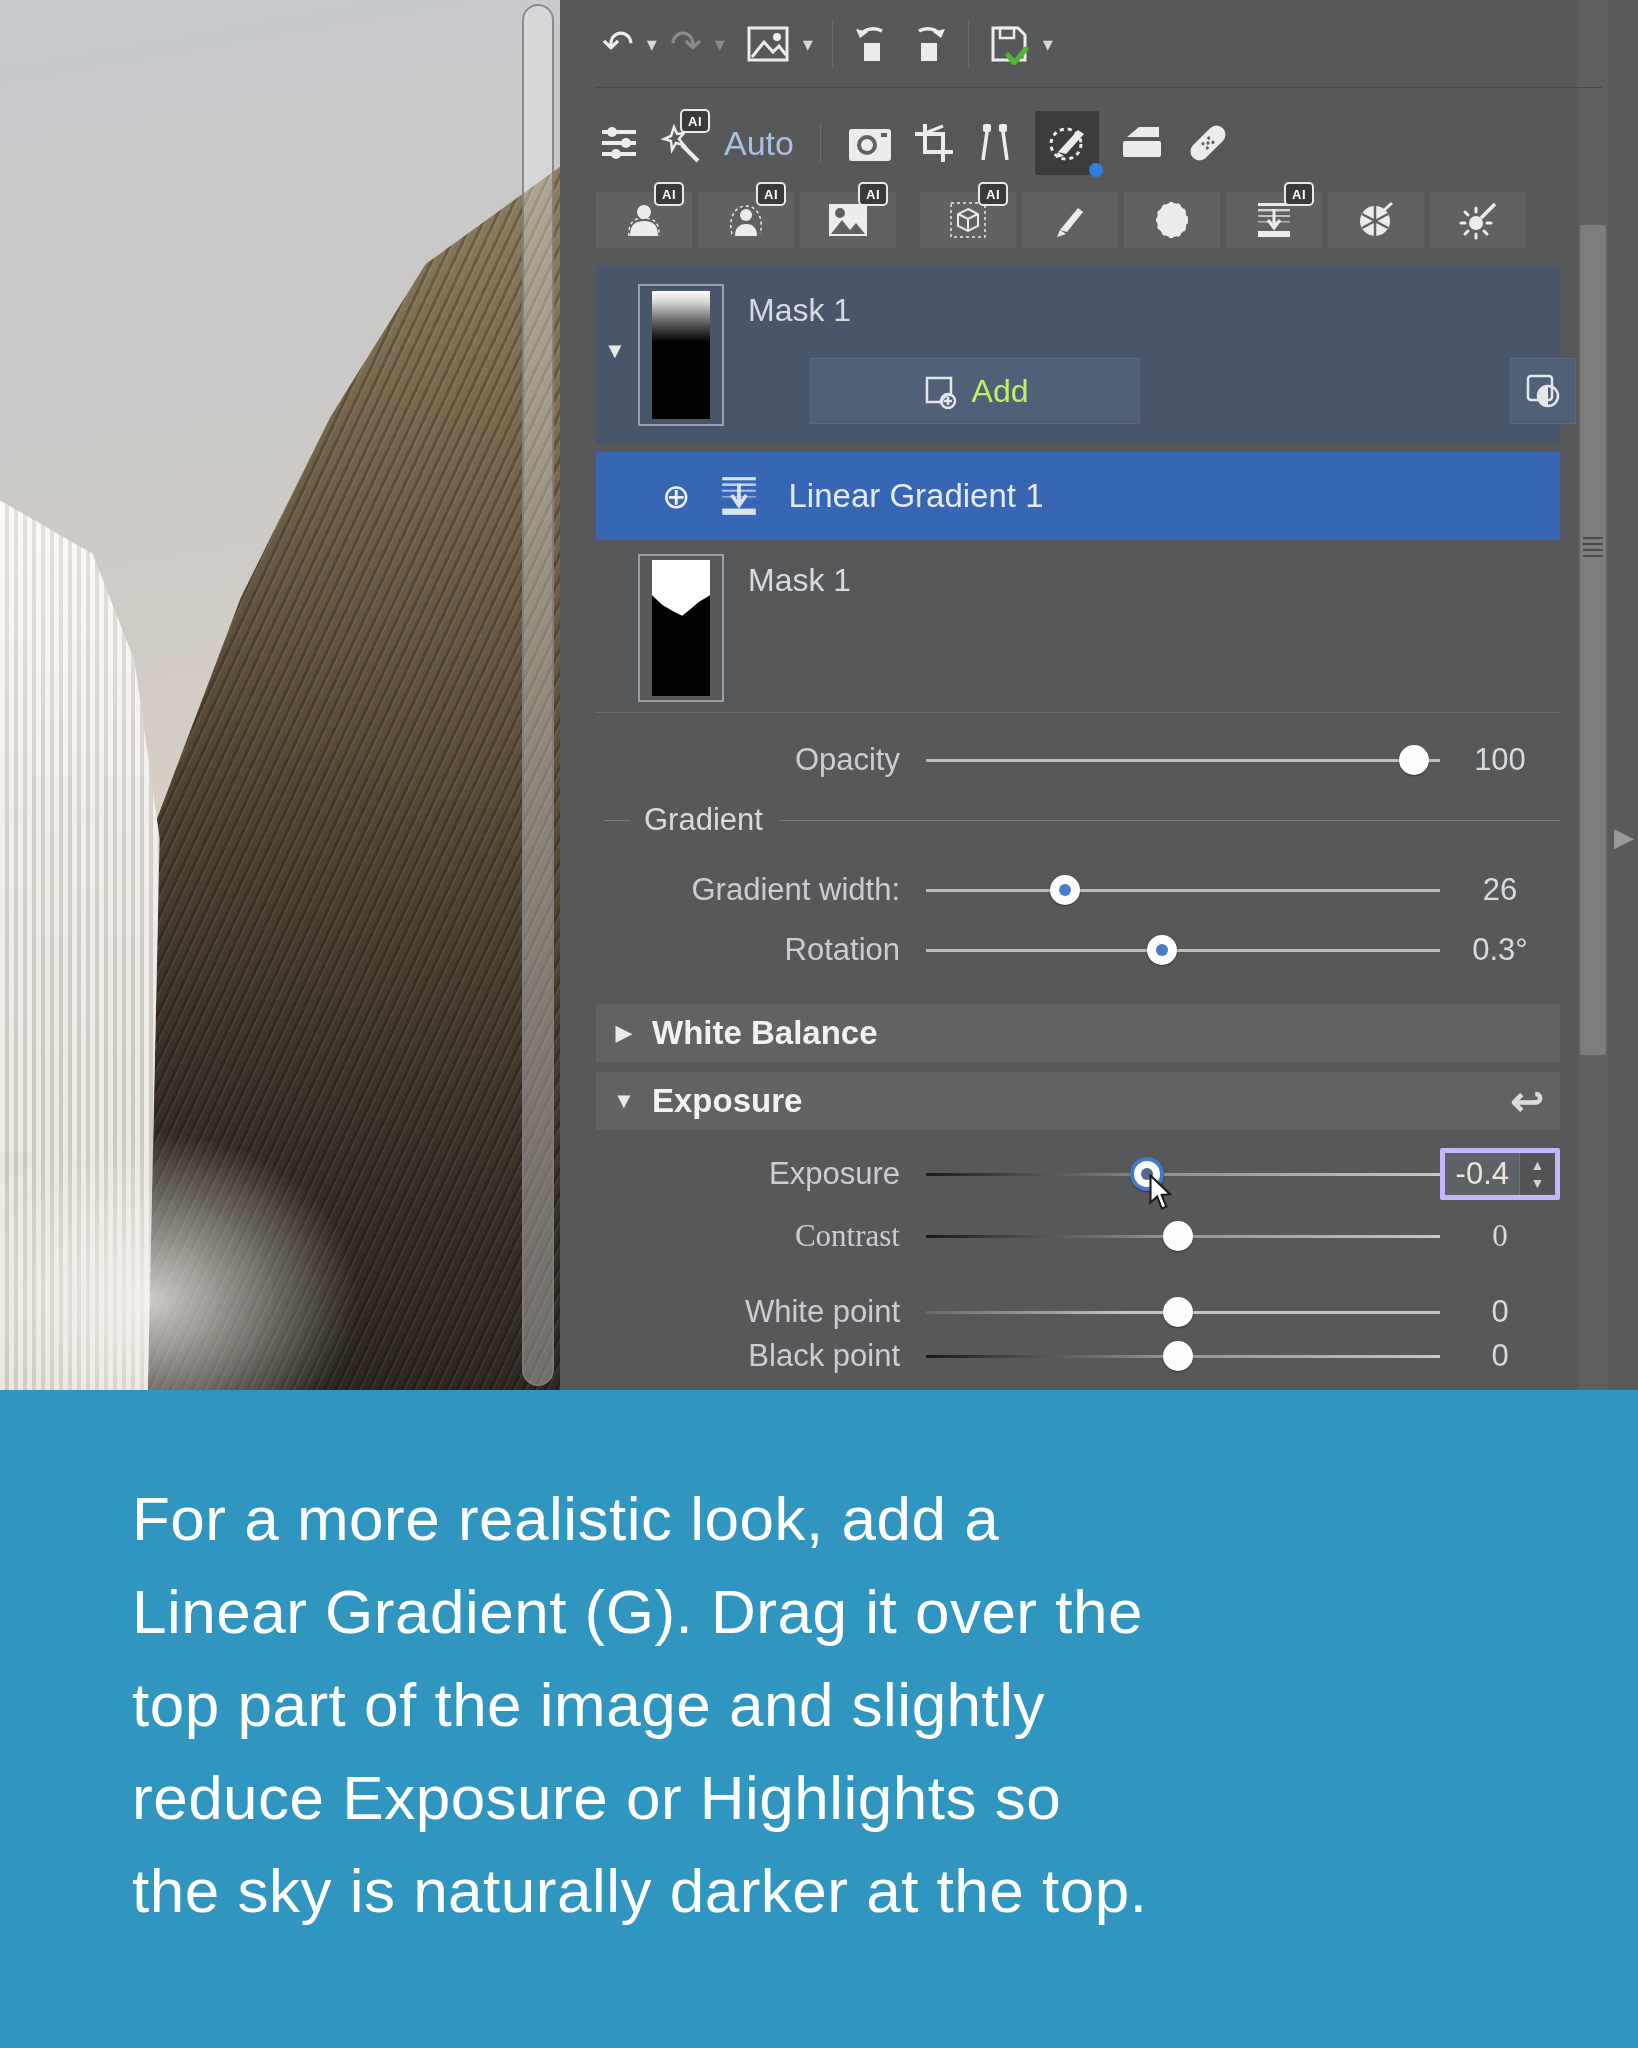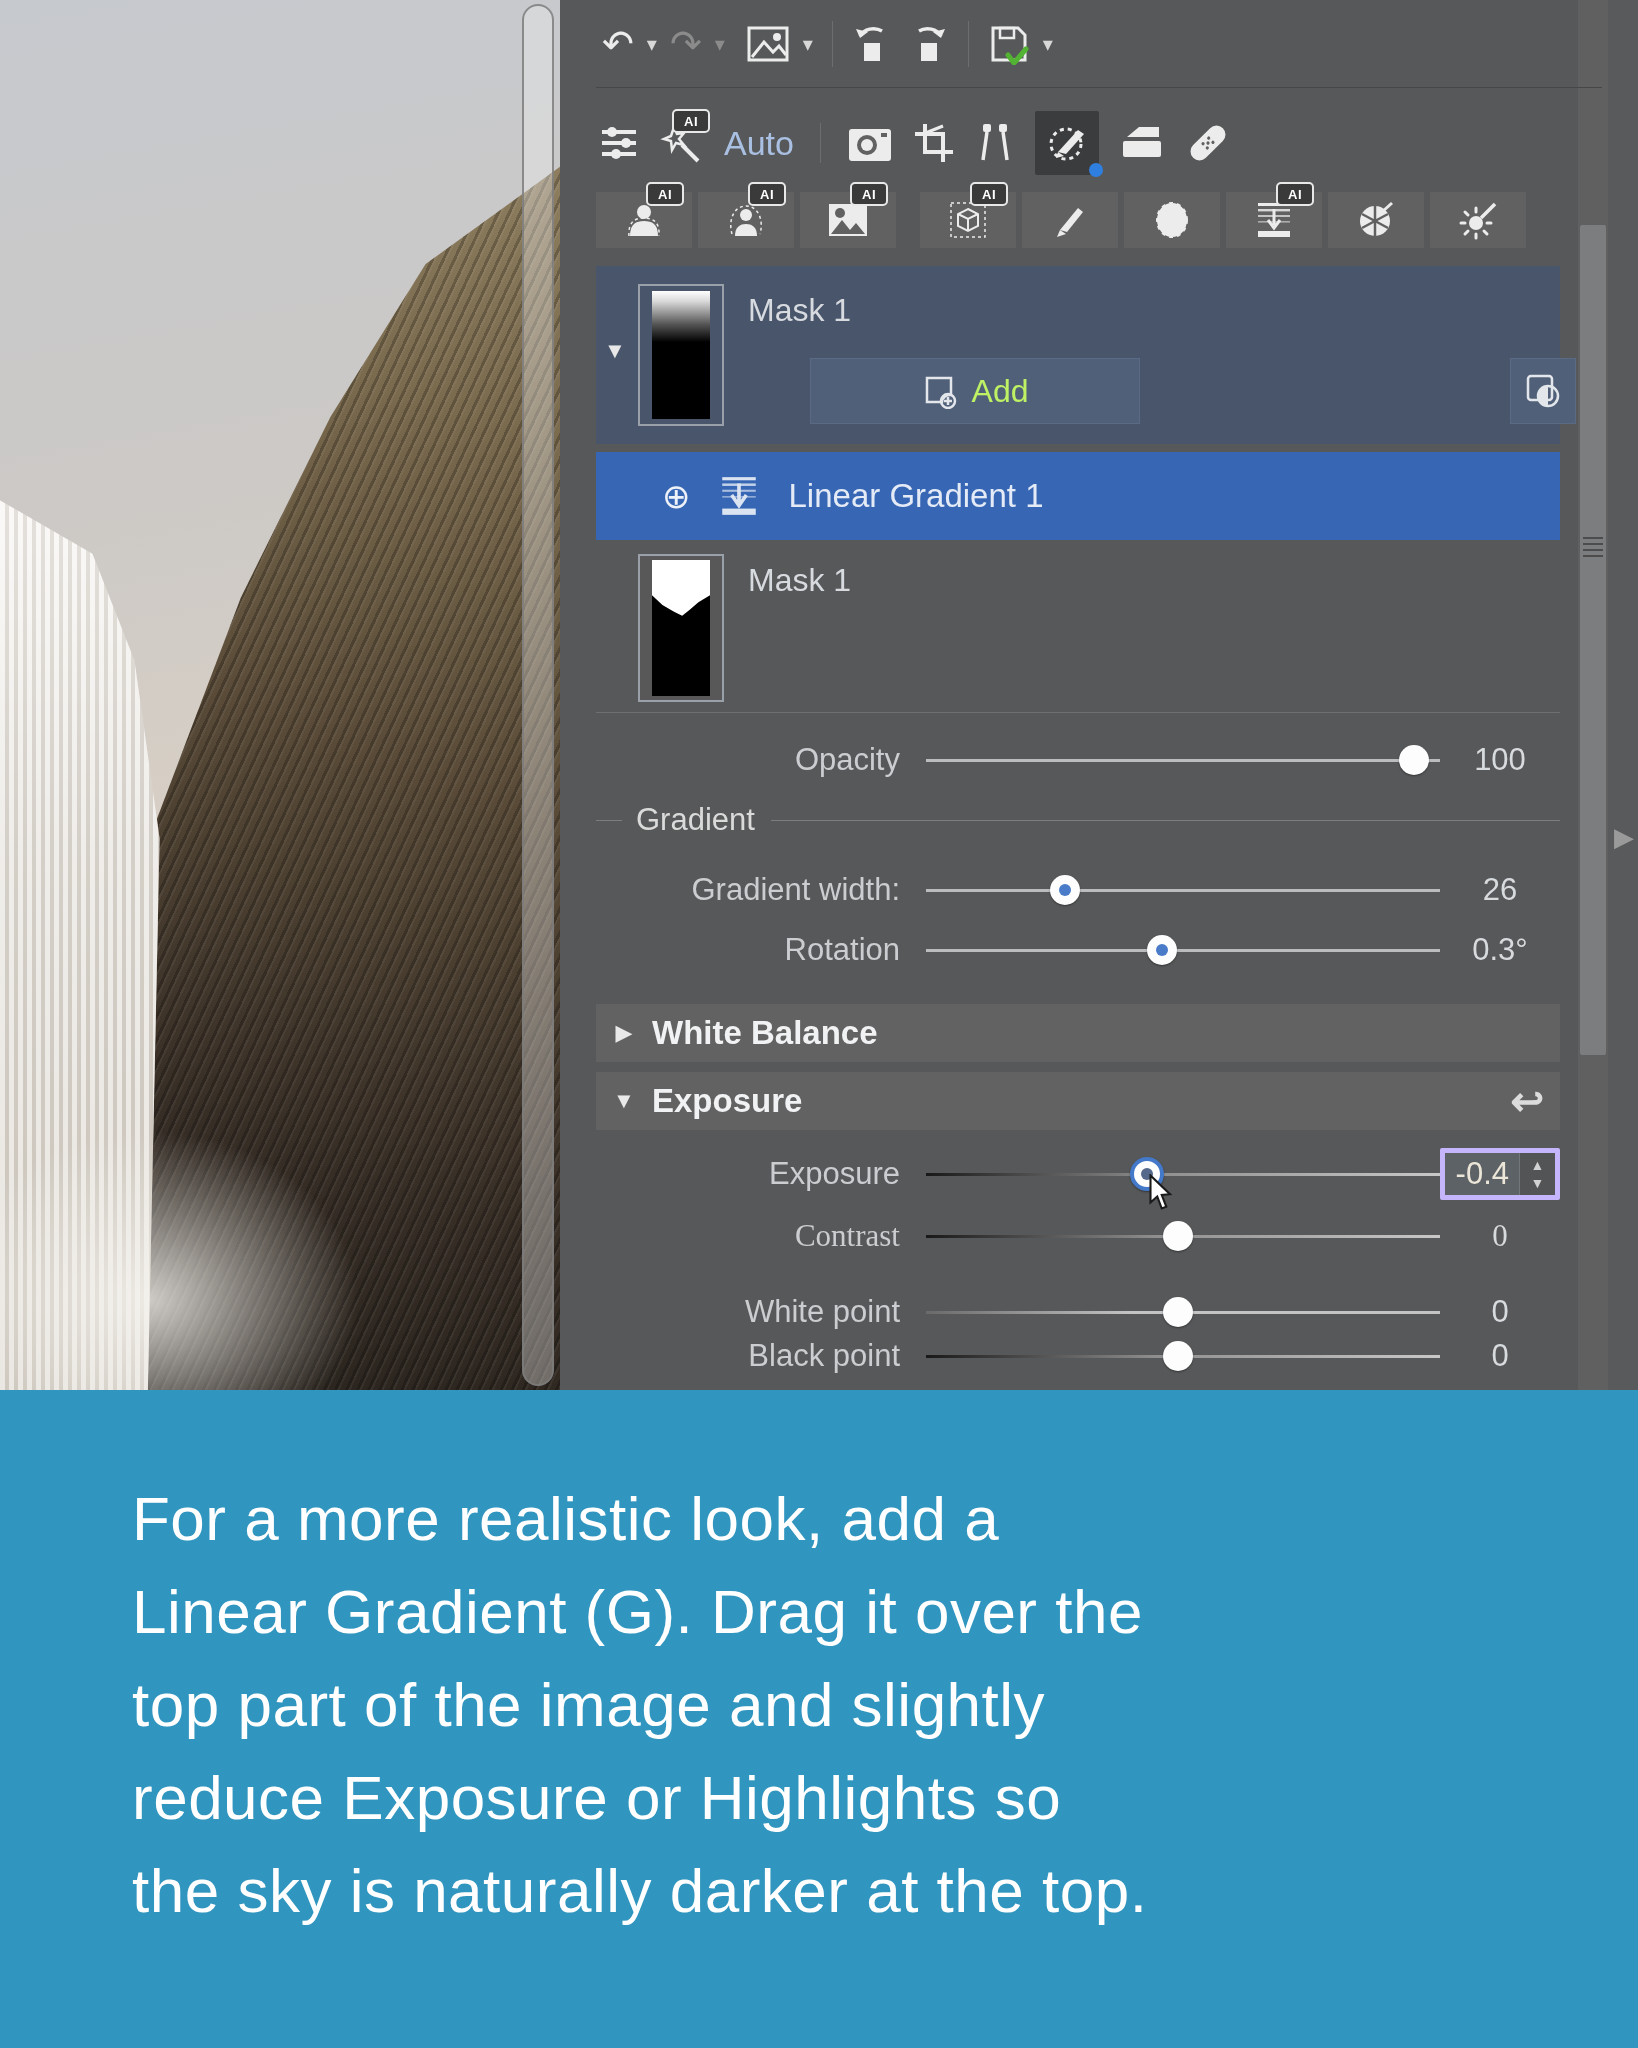--- a/index.html
+++ b/index.html
@@ -42,21 +42,21 @@
   .tb2{position:absolute;top:96px;left:0;right:0;height:94px;display:flex;align-items:center;gap:20px;padding-left:2px;}
   .glyph{color:#ececec;font-size:38px;line-height:1;}
   .glyph.dim{color:#8b8b8b;}
   .caret{color:#d8d8d8;font-size:20px;}
   .caret.dim{color:#8b8b8b;}
   .vsep{width:1px;height:46px;background:#6d6d6d;margin:0 6px;}
   .vsep.short{height:40px;}
   .auto-label{font-size:34px;color:#a9c0e2;}
   .tool-sel{width:64px;height:64px;background:#3b3c3d;border-radius:2px;display:flex;align-items:center;justify-content:center;position:relative;}
   .blue-dot{position:absolute;right:-4px;bottom:-2px;width:14px;height:14px;border-radius:50%;background:#2f7fe0;}
-  .ai-badge{position:absolute;top:-12px;right:-6px;width:38px;height:24px;background:#3a3a3a;
+  .ai-badge{position:absolute;top:-12px;right:-6px;width:30px;height:24px;background:#3a3a3a;
     border:2px solid #e8e8e8;border-radius:5px;color:#fff;font-size:13px;font-weight:bold;
     display:flex;align-items:center;justify-content:center;letter-spacing:.5px;}
   .wand-wrap{position:relative;}
 
   
   .tiles{position:absolute;top:192px;left:0;height:56px;display:flex;}
   .tile{width:96px;height:56px;background:#616162;margin-right:6px;border-radius:1px;
         display:flex;align-items:center;justify-content:center;position:relative;}
   .tile.group-gap{margin-left:18px;}
   .tile .ai-badge{top:-10px;right:8px;}
@@ -99,21 +99,21 @@
   .track .line{position:absolute;left:0;right:0;top:23px;height:3px;background:#babcbe;}
   .line.grad-dark{background:linear-gradient(90deg,#191919,#8f8f8f 45%,#c8c8c8);}
   .line.grad-mid{background:linear-gradient(90deg,#6a6a6a,#c4c4c4 40%);}
   .th{position:absolute;top:9px;width:30px;height:30px;border-radius:50%;background:#fdfdfd;
       box-shadow:0 1px 2px rgba(0,0,0,.4);transform:translateX(-15px);}
   .th.blue::after{content:"";position:absolute;left:9px;top:9px;width:12px;height:12px;border-radius:50%;background:#4a7bc8;}
   .th.active{width:34px;height:34px;top:7px;border:4px solid #4478c8;transform:translateX(-17px);}
   .th.active::after{content:"";position:absolute;left:7px;top:7px;width:12px;height:12px;border-radius:50%;background:#53688a;}
   .val{width:120px;text-align:center;font-size:31px;color:#d8dbde;}
   .row-opacity{top:736px;}
-  .legend{position:absolute;top:802px;left:0;right:0;display:flex;align-items:center;}
+  .legend{position:absolute;top:802px;left:8px;right:0;display:flex;align-items:center;}
   .legend .seg{height:1px;background:#7d7d7d;}
   .legend .seg.l{width:26px;}
   .legend .seg.r{flex:1;}
   .legend .gtitle{font-size:31px;color:#dadada;margin:0 16px 0 14px;}
   .row-gwidth{top:866px;}
   .row-rotation{top:926px;}
 
   
   .sec{position:absolute;left:0;right:0;height:58px;background:#626263;display:flex;align-items:center;}
   .sec .arrow{width:56px;text-align:center;color:#e9e9e9;font-size:22px;}

